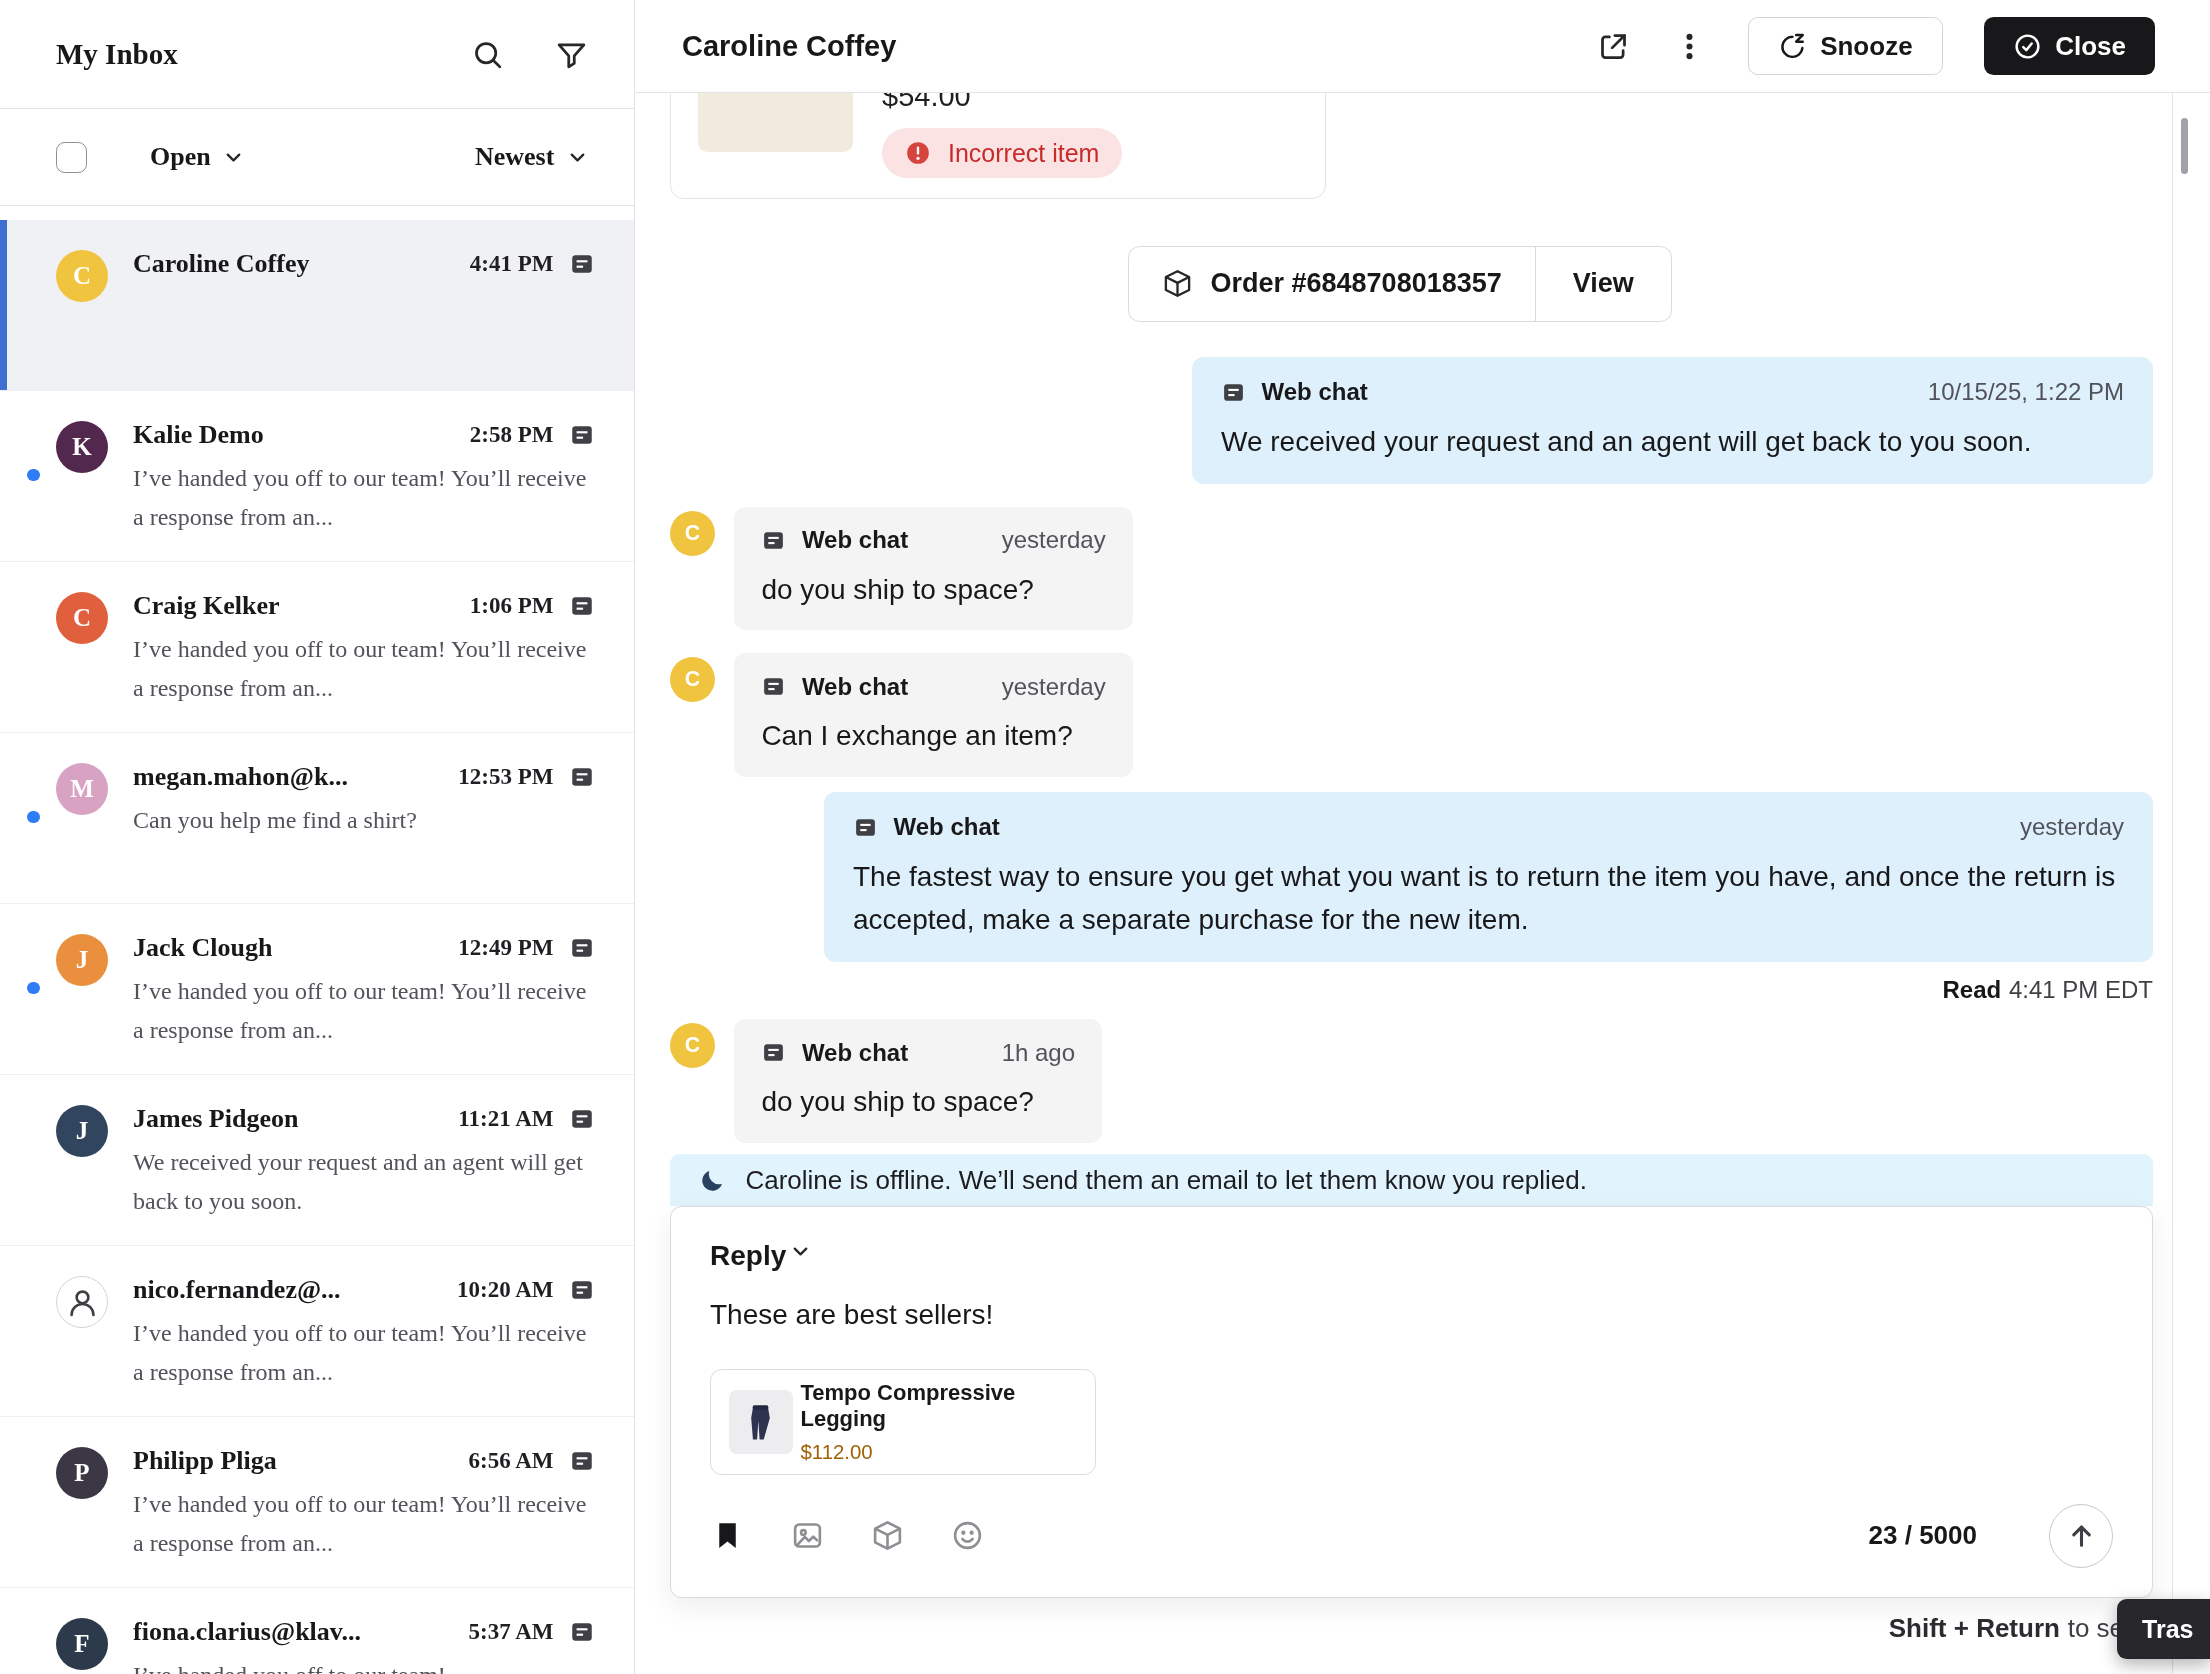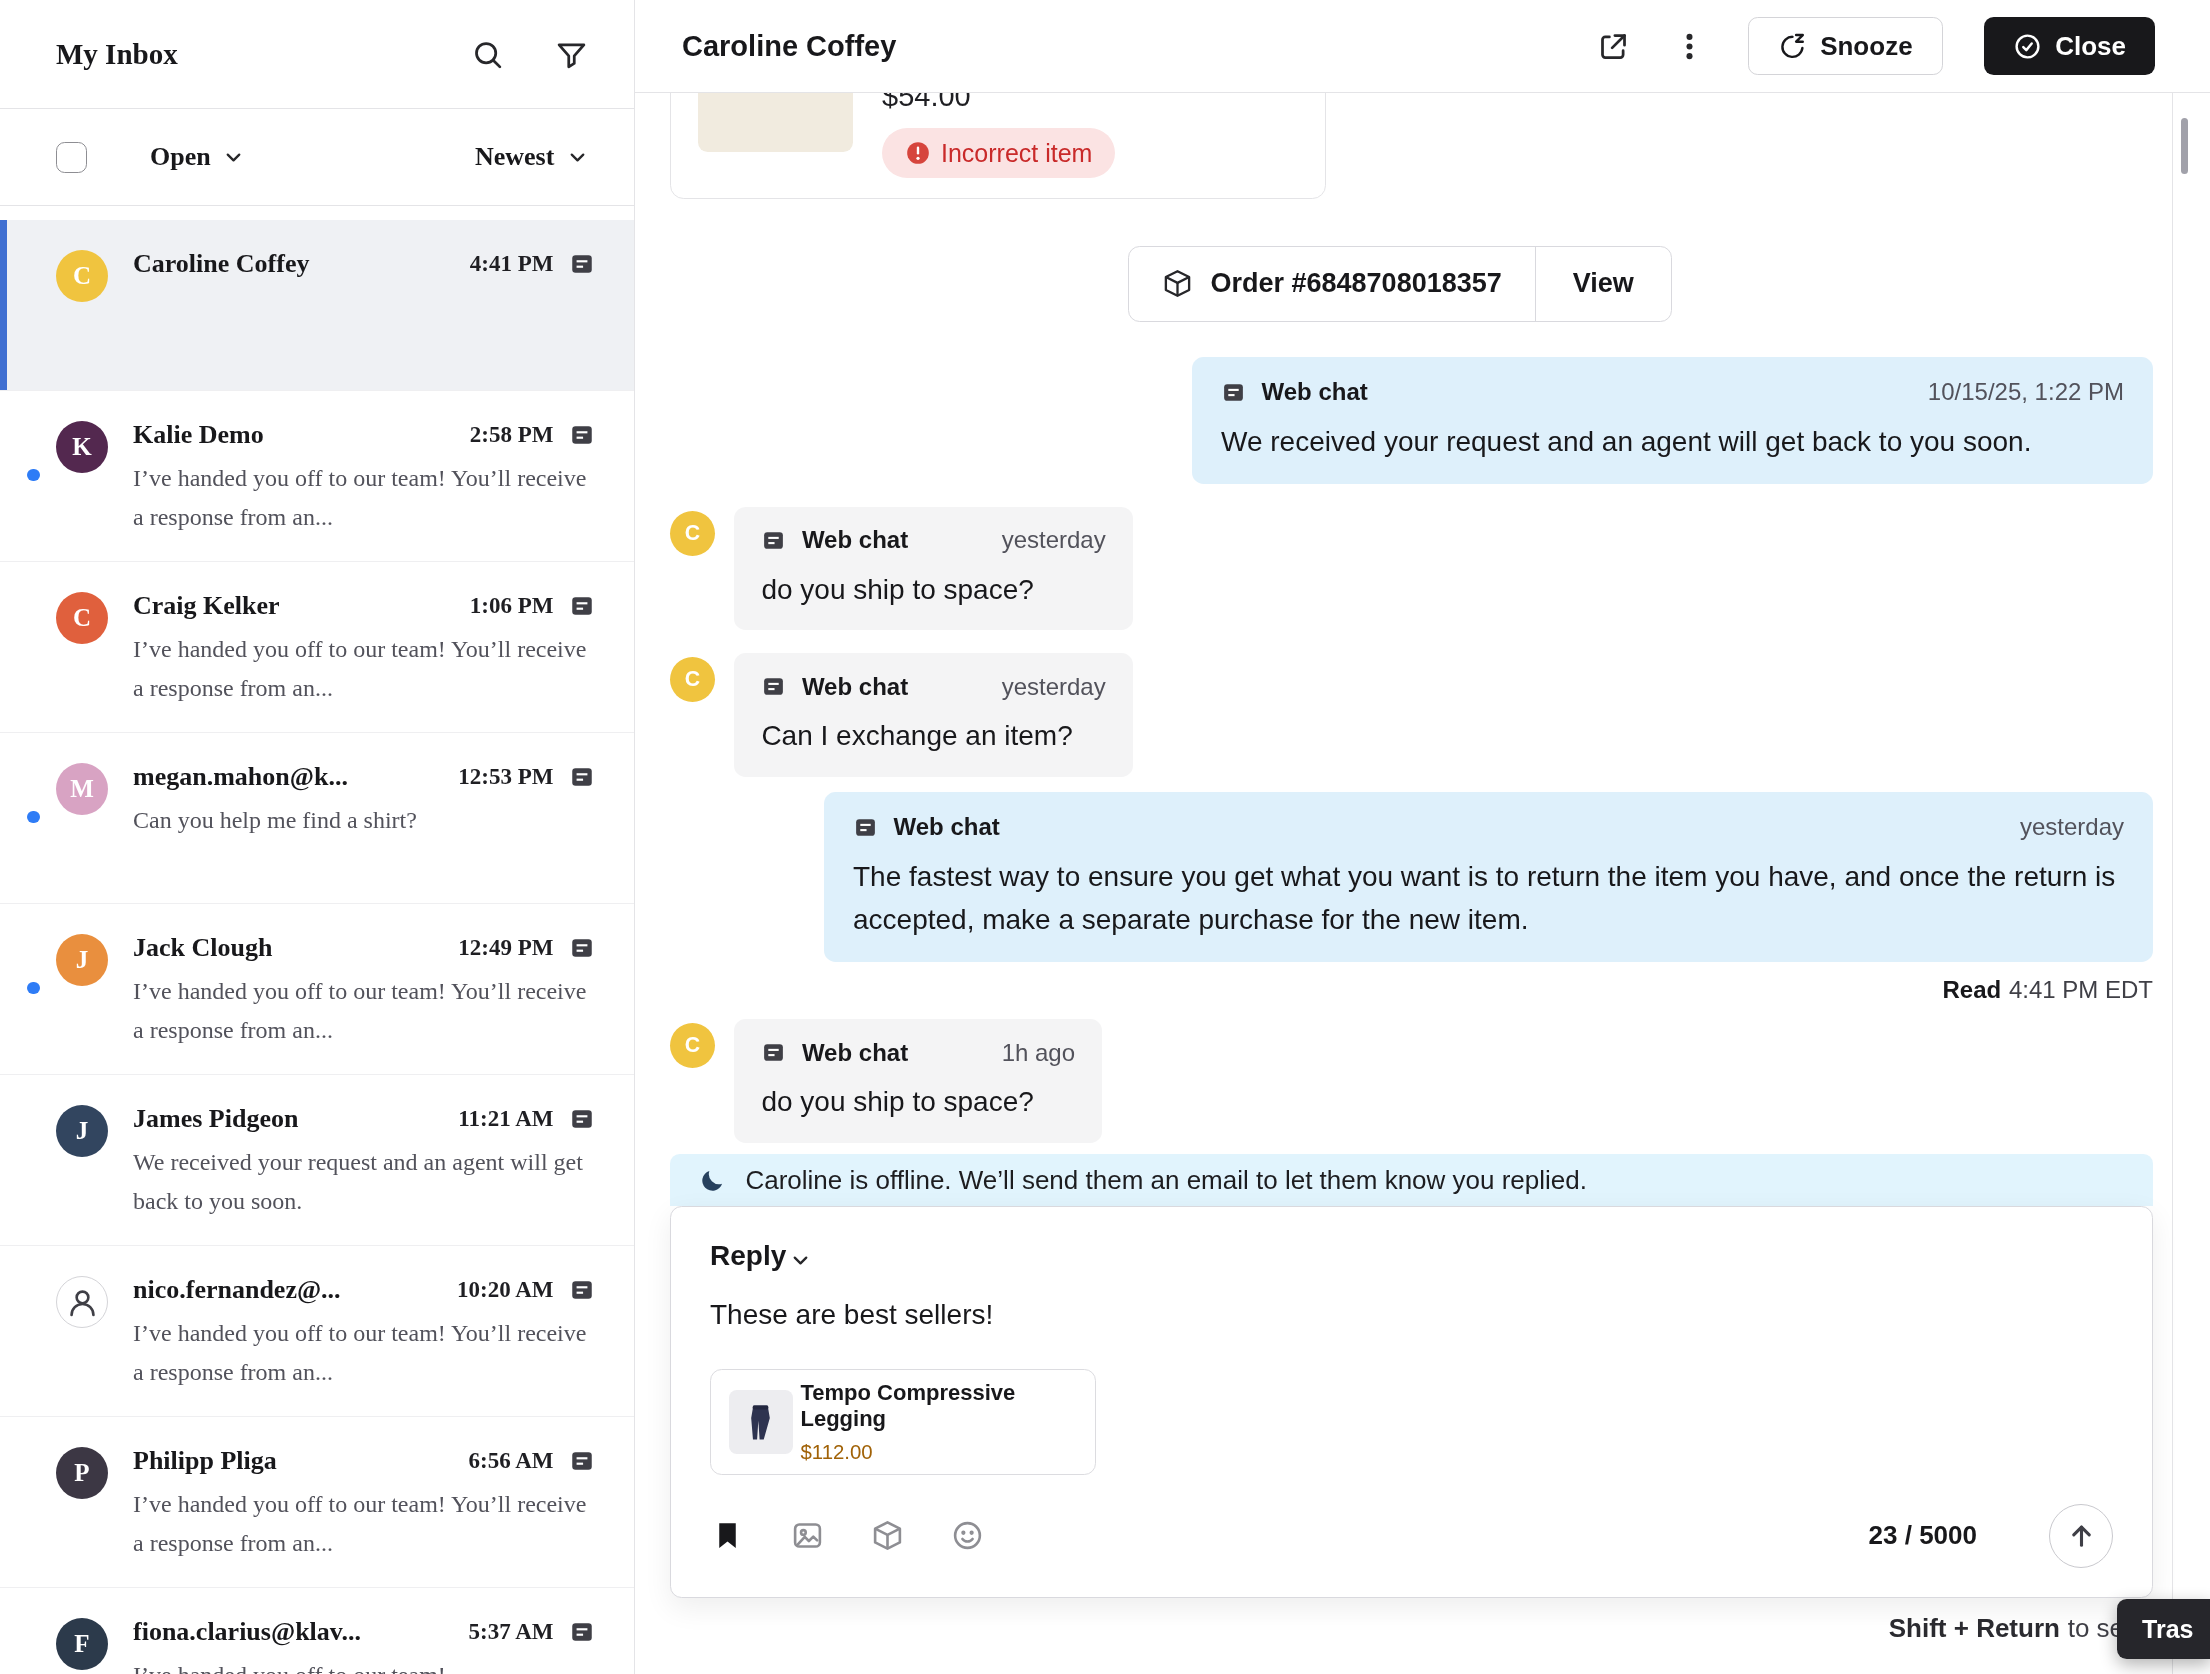--- a/index.html
+++ b/index.html
@@ -48,21 +48,21 @@
   .btn-snooze { background:#fff; border:1px solid #d4d4d8; color:#18181b; }
   .btn-close { background:#18181b; border:none; color:#fff; }
 
   .chat { flex:1; position:relative; overflow:hidden; padding:0 58px 0 35px; }
 
   
   .clip-card { margin-top:-116px; width:656px; border:1px solid #e4e4e7; border-radius:13.6px; padding:19.4px 27px; display:flex; gap:29px; background:#fff; }
   .clip-img { width:155px; height:155px; border-radius:9.7px; background:#f1ebdf; flex:0 0 auto; }
   .clip-col { padding-top:82px; }
   .clip-price { font-size:29px; color:#1f1f23; line-height:35px; }
-  .badge-error { margin-top:13.6px; display:inline-flex; align-items:center; gap:10px; background:#fbe3e3; color:#c92a2a;
+  .badge-error { margin-top:13.6px; display:inline-flex; align-items:center; gap:17px; background:#fbe3e3; color:#c92a2a;
                  font-size:25px; padding:9.7px 23px; border-radius:969px; line-height:31px; }
   .badge-error svg { width:26px; height:26px; }
 
   .order-row { margin:47px 0 0 458px; display:flex; }
   .order-box { display:flex; align-items:stretch; border:1px solid #d9d9de; border-radius:11.6px; height:76px; background:#fff; }
   .order-left { display:flex; align-items:center; gap:17.5px; padding:0 33px; font-size:27px; font-weight:700; }
   .order-left svg { width:31px; height:31px; }
   .order-view { display:flex; align-items:center; padding:0 37px; font-size:27px; font-weight:700; border-left:1px solid #d9d9de; cursor:pointer; }
 
   .msg-right { margin-left:auto; background:#def0fb; border-radius:11.6px; padding:21.3px 29px; }
@@ -82,21 +82,21 @@
 
   .receipt { margin-top:13.6px; text-align:right; font-size:24px; color:#3f3f46; }
   .receipt b { color:#18181b; margin-right:7.8px; }
 
   .offline-banner { margin-top:11.6px; display:flex; align-items:center; gap:19.4px; background:#e1f4fd;
                     border-radius:9.7px 9.7px 0 0; padding:0 29px; height:52px; font-size:26px; color:#1d1d20; width:100%; }
   .offline-banner svg { width:27px; height:27px; flex:0 0 auto; }
 
   .composer { background:#fff; border:1px solid #d9d9de; border-radius:11.6px; padding:33px 39px 29px; width:100%;
               box-shadow:0 9.7px 29px rgba(0,0,0,0.07); }
-  .reply-row { display:flex; align-items:flex-end; gap:3px; font-size:28px; font-weight:700; cursor:pointer; width:fit-content; }
+  .reply-row { display:flex; align-items:flex-start; gap:3px; font-size:28px; font-weight:700; cursor:pointer; width:fit-content; }
   .reply-row svg { width:23px; height:23px; }
   .draft { margin-top:27px; font-size:28px; min-height:39px; outline:none; }
   .product-chip { margin-top:31px; width:386px; border:1px solid #dcdce0; border-radius:11.6px; padding:9.7px 17.5px;
                   display:flex; gap:8px; align-items:center; cursor:pointer; }
   .chip-img { width:64px; height:64px; border-radius:7.8px; background:#ededf0; display:flex; align-items:center; justify-content:center; flex:0 0 auto; }
   .chip-img svg { width:43px; height:43px; }
   .chip-title { font-weight:700; font-size:22px; line-height:26px; }
   .chip-price { font-size:20.4px; color:#a16207; margin-top:9px; }
   .composer-toolbar { margin-top:29px; display:flex; align-items:center; gap:45px; }
   .tool-icon { width:35px; height:35px; background:none; border:none; cursor:pointer; display:flex; align-items:center; justify-content:center; }

